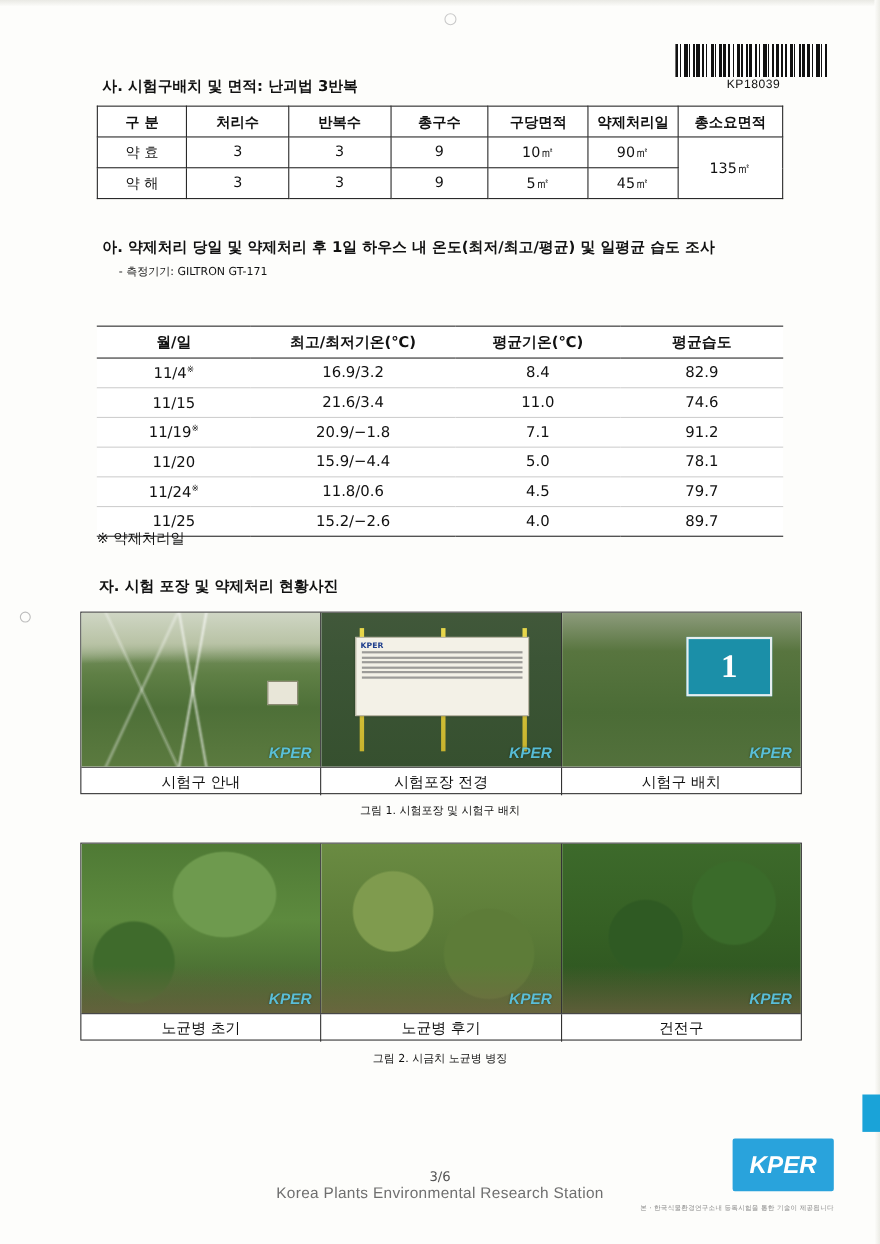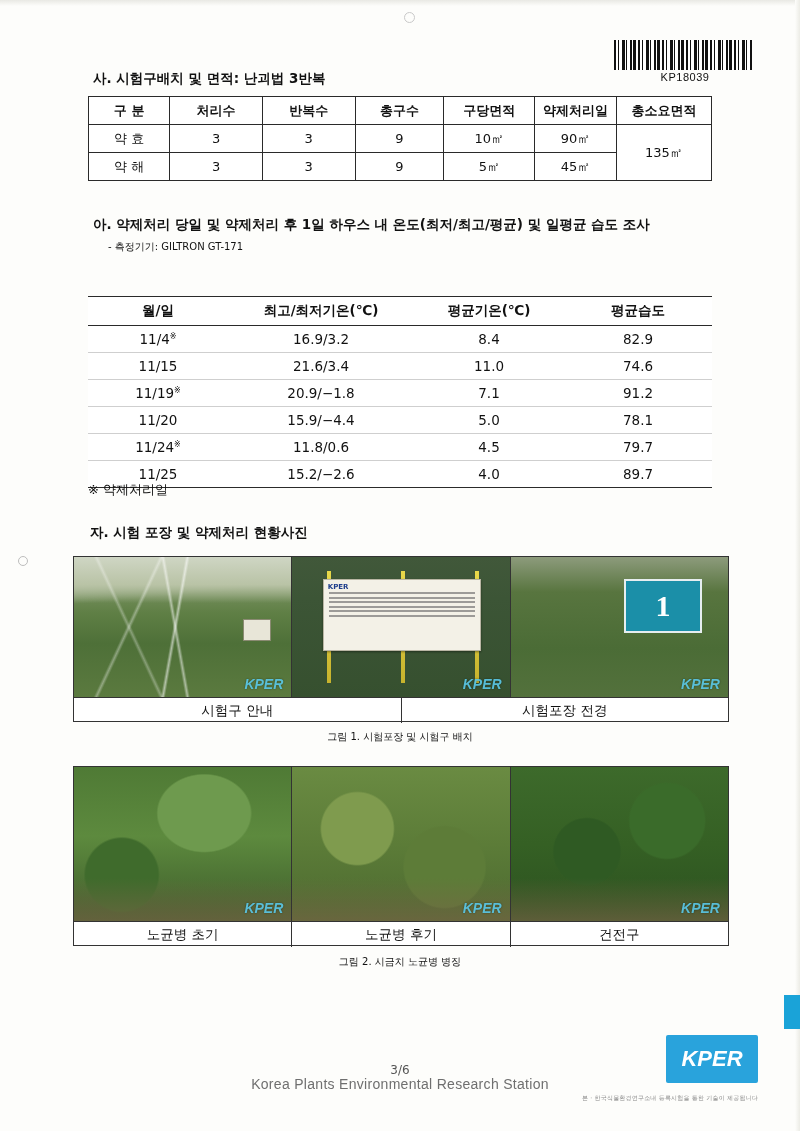--- a/index.html
+++ b/index.html
@@ -522,20 +522,21 @@
       <div class="fig-cell">
         <div class="photo ph-layout">
           <div class="marker">1</div>
         </div>
         <div class="watermark">KPER</div>
       </div>
     </div>
     <div class="cap-row">
       <div class="cap-cell">시험구 안내</div>
       <div class="cap-cell">시험포장 전경</div>
+      <div class="cap-cell">시험구 배치</div>
     </div>
   </div>
   <div class="fig-title" style="top:730px;">그림 1. 시험포장 및 시험구 배치</div>
 
   <div class="figure-block" id="figure-2" style="left:73px; top:766px; width:656px; height:180px;">
     <div class="fig-row" style="height:154px;">
       <div class="fig-cell">
         <div class="photo ph-leaf-early">
           <div class="soil-patch"></div>
         </div>

